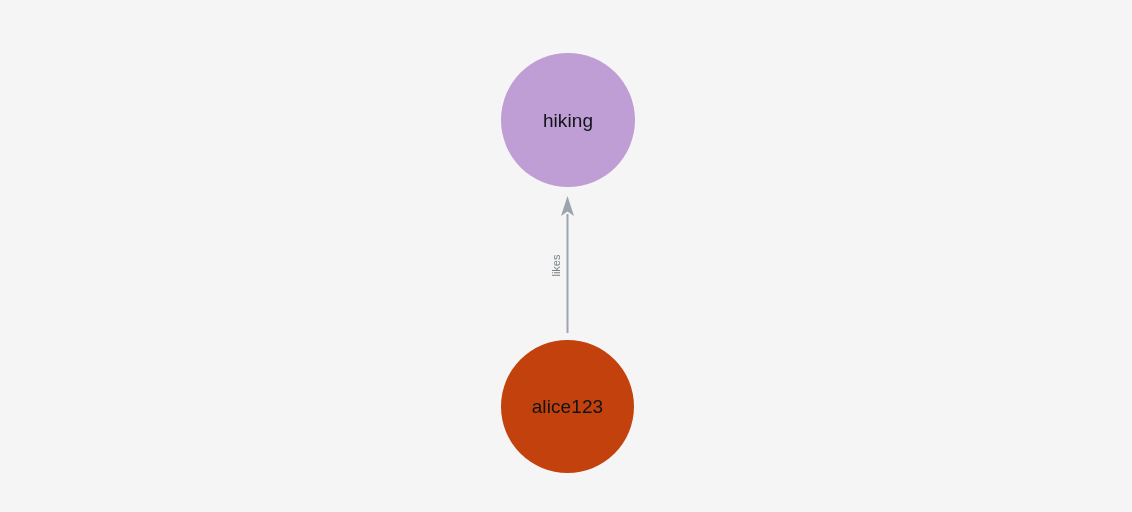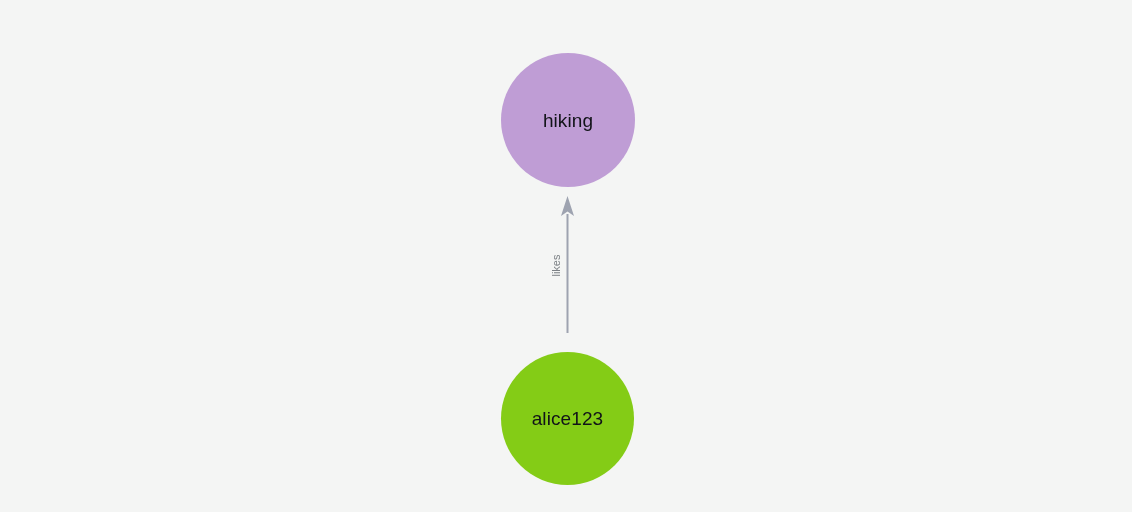--- a/index.html
+++ b/index.html
@@ -40,24 +40,24 @@
   }
   #node-hiking {
     left: 501px;
     top: 53px;
     width: 134px;
     height: 134px;
     background: #bf9dd5;
   }
   #node-alice123 {
     left: 501px;
-    top: 352px;
+    top: 340px;
     width: 133px;
     height: 133px;
-    background: #84cc16;
+    background: #c2410c;
   }
   .edge-layer {
     position: absolute;
     left: 0;
     top: 0;
     width: 1132px;
     height: 512px;
     pointer-events: none;
   }
   .edge-label {

